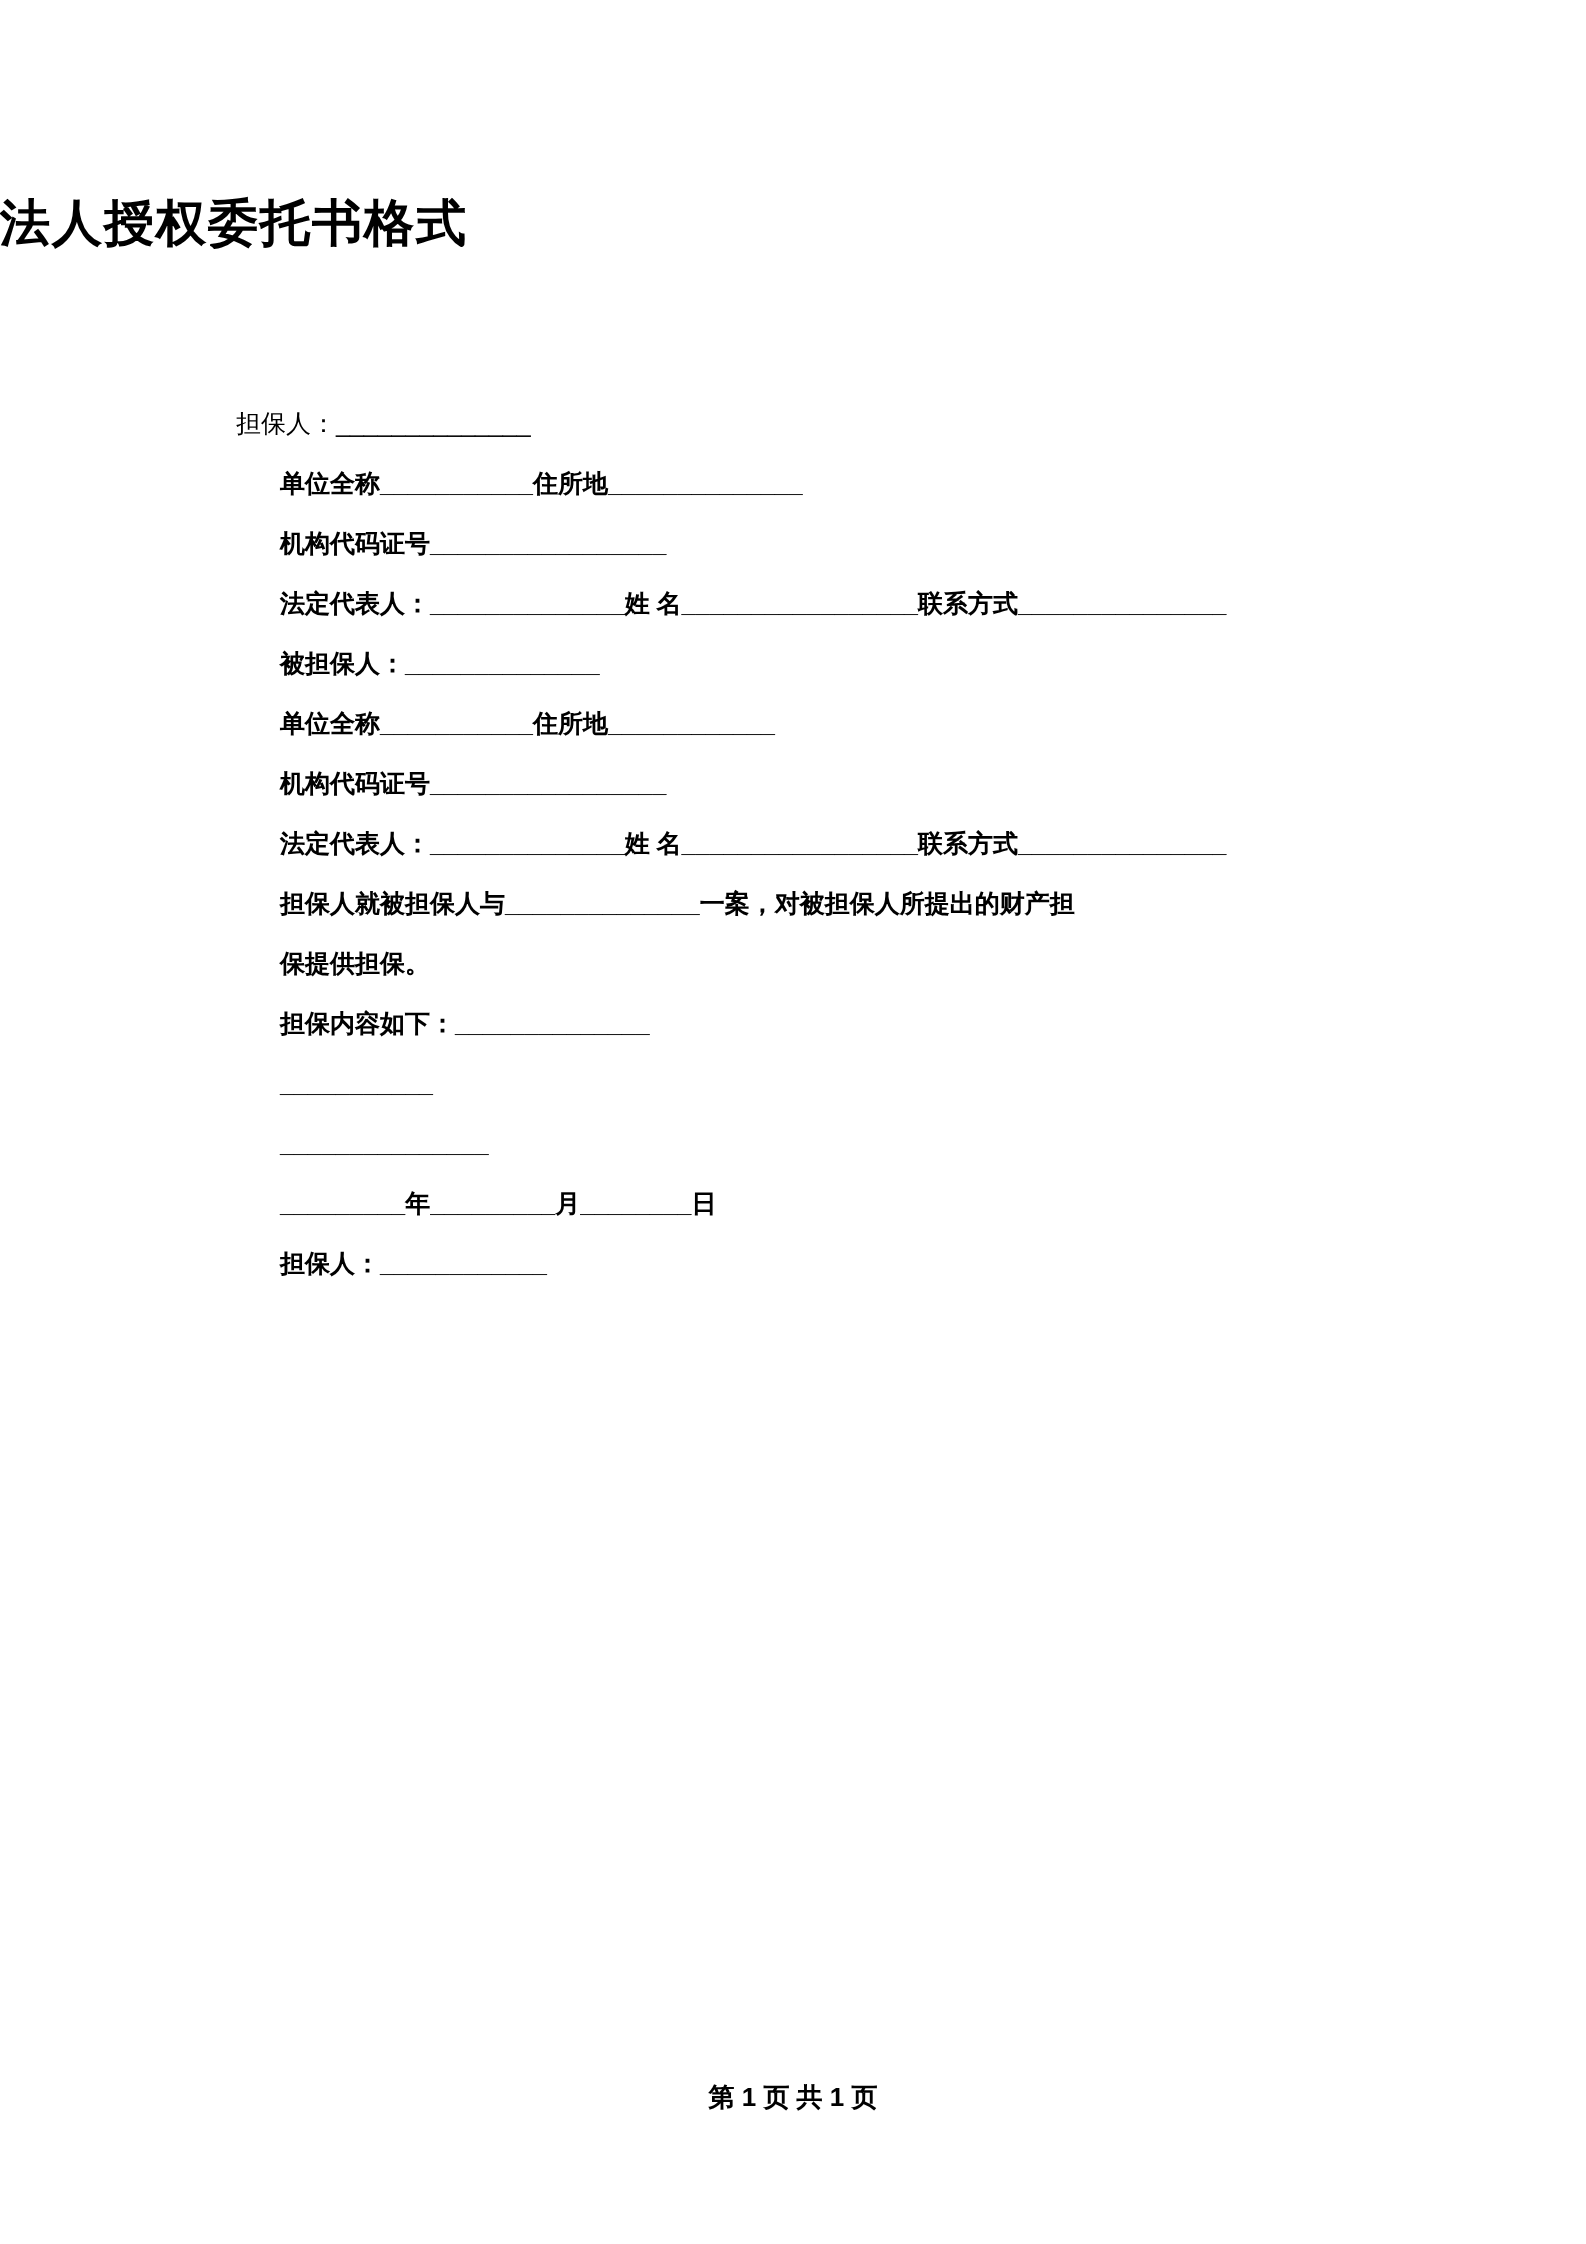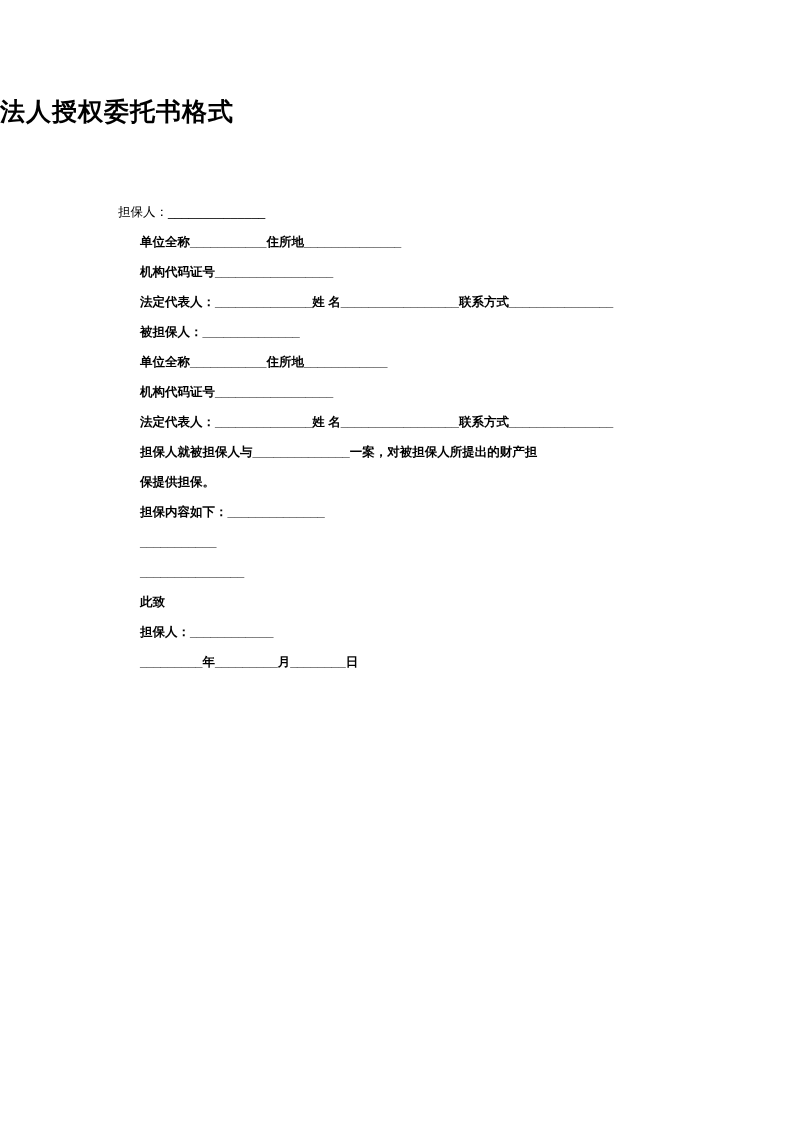--- a/index.html
+++ b/index.html
@@ -74,19 +74,19 @@
     <div class="line indent">法定代表人：______________姓 名_________________联系方式_______________</div>
     <div class="line indent">被担保人：______________</div>
     <div class="line indent">单位全称___________住所地____________</div>
     <div class="line indent">机构代码证号_________________</div>
     <div class="line indent">法定代表人：______________姓 名_________________联系方式_______________</div>
     <div class="line indent">担保人就被担保人与______________一案，对被担保人所提出的财产担</div>
     <div class="line indent">保提供担保。</div>
     <div class="line indent">担保内容如下：______________</div>
     <div class="line indent">___________</div>
     <div class="line indent">_______________</div>
-    <div class="line indent">此致</div>
+    <div class="line indent">_________年_________月________日</div>
     <div class="line indent">担保人：____________</div>
-    <div class="line indent">_________年_________月________日</div>
   </div>
 
+  <div class="footer">第 1 页  共  1 页</div>
 
 </div>
 
 </body></html>

